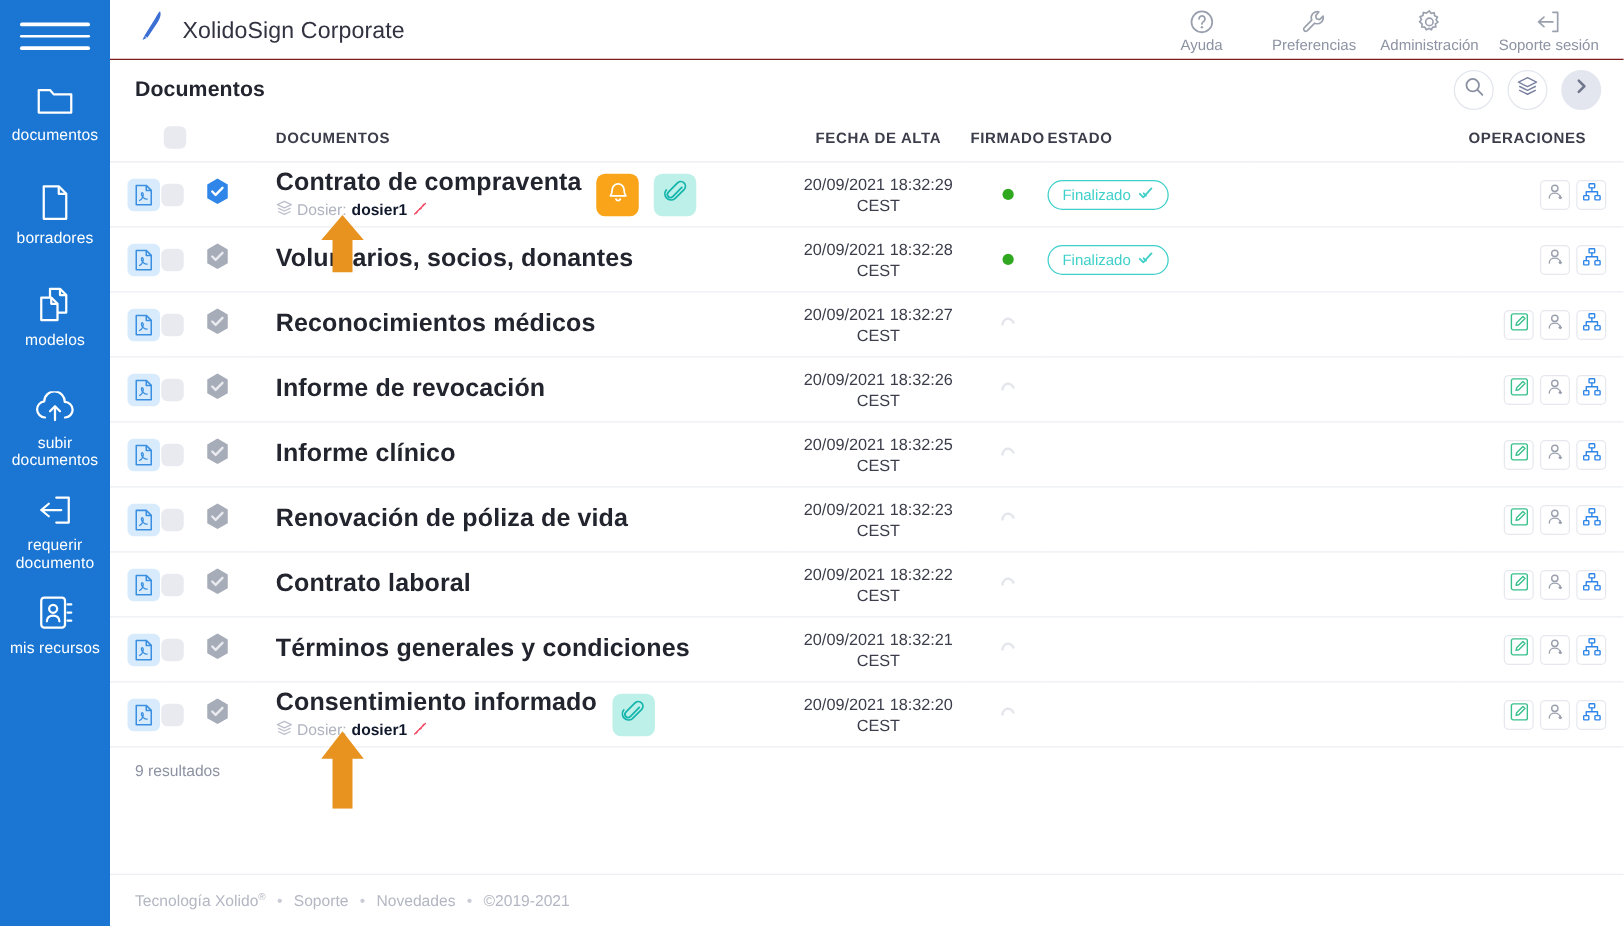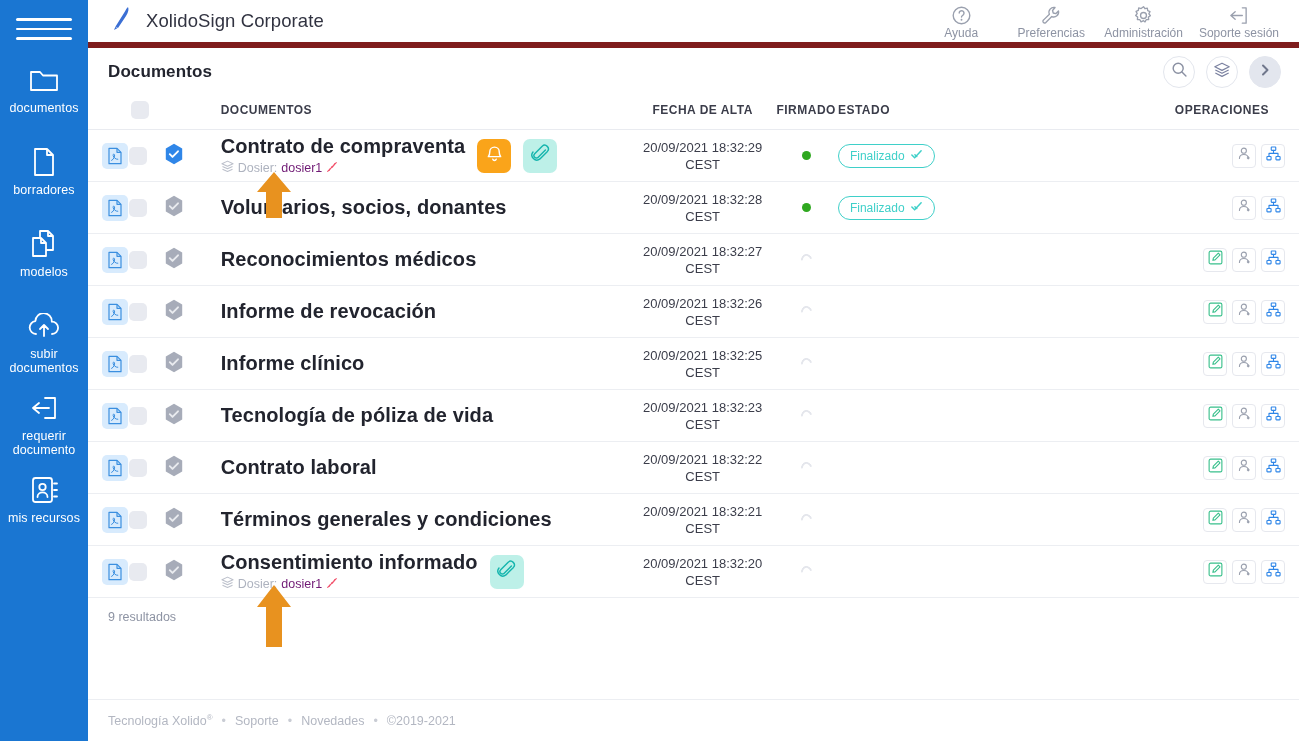--- a/index.html
+++ b/index.html
@@ -36,21 +36,21 @@
     margin-top: 5px; letter-spacing: .1px; color: #ffffff;
     white-space: pre-line;
   }
 
   
   .main { flex: 1; height: 741px; display: flex; flex-direction: column; background: #fff; position: relative; }
 
   .topbar {
     height: 48px; min-height: 48px;
     display: flex; align-items: center;
-    border-bottom: 6px solid #7f1d1d;
+    border-bottom: 1px solid #7f1d1d;
     padding: 0 12px 0 20px;
   }
   .brand { display: flex; align-items: center; gap: 12px; }
   .brand-title { font-size: 18.5px; color: #313341; letter-spacing: .1px; }
   .topbar-spacer { flex: 1; }
   .top-actions { display: flex; align-items: flex-start; gap: 0px; }
   .top-action {
     display: flex; flex-direction: column; align-items: center; justify-content: center;
     min-width: 90px; padding: 2px 8px 0; cursor: pointer; color: #8d93a3;
   }
@@ -105,21 +105,21 @@
   }
   .checkbox {
     width: 18px; height: 18px; border-radius: 5px; background: #e8eaf0; cursor: pointer;
   }
   .hexbadge { width: 20px; height: 22px; cursor: pointer; }
 
   .namecell { display: flex; align-items: center; gap: 12px; padding-right: 6px; }
   .nametexts { display: flex; flex-direction: column; gap: 2px; }
   .docname { font-size: 20px; font-weight: bold; color: #22242e; letter-spacing: .1px; }
   .dosier { display: flex; align-items: center; gap: 4px; font-size: 12.5px; color: #aeb3bf; }
-  .dosier .dos-link { color: #701a75; font-weight: normal; }
+  .dosier .dos-link { color: #0f172a; font-weight: bold; }
   .act-btn {
     width: 34px; height: 34px; border-radius: 7px;
     display: flex; align-items: center; justify-content: center; cursor: pointer;
   }
   .act-btn.bell { background: #faa41a; }
   .act-btn.clip { background: #bdf0e8; }
 
   .datecell { font-size: 13px; color: #3b3d4a; text-align: center; line-height: 17px; }
 
   .dot-green { width: 9px; height: 9px; border-radius: 50%; background: #2fa820; margin: 0 auto; }
@@ -704,21 +704,21 @@
               <td>
                 <div class="checkbox"></div>
               </td>
               <td><span class="hexbadge"><svg width="20" height="22" viewBox="0 0 20 22">
                     <path d="M10 .8l8.2 4.7v11L10 21.2 1.8 16.5v-11z" fill="#a7acb9"></path>
                     <path d="M5.8 11.2l2.7 2.7 5.5-5.6" fill="none" stroke="#e9ebef" stroke-width="1.9" stroke-linecap="round" stroke-linejoin="round"></path>
                   </svg></span></td>
               <td class="cell-pad-l">
                 <div class="namecell">
       <div class="nametexts">
-        <span class="docname">Tecnología de póliza de vida</span>
+        <span class="docname">Renovación de póliza de vida</span>
 
       </div>
 
     </div>
               </td>
               <td>
                 <div class="datecell">20/09/2021 18:32:23<br><span>CEST</span></div>
               </td>
               <td>
                 <div class="spinner-arc"></div>

